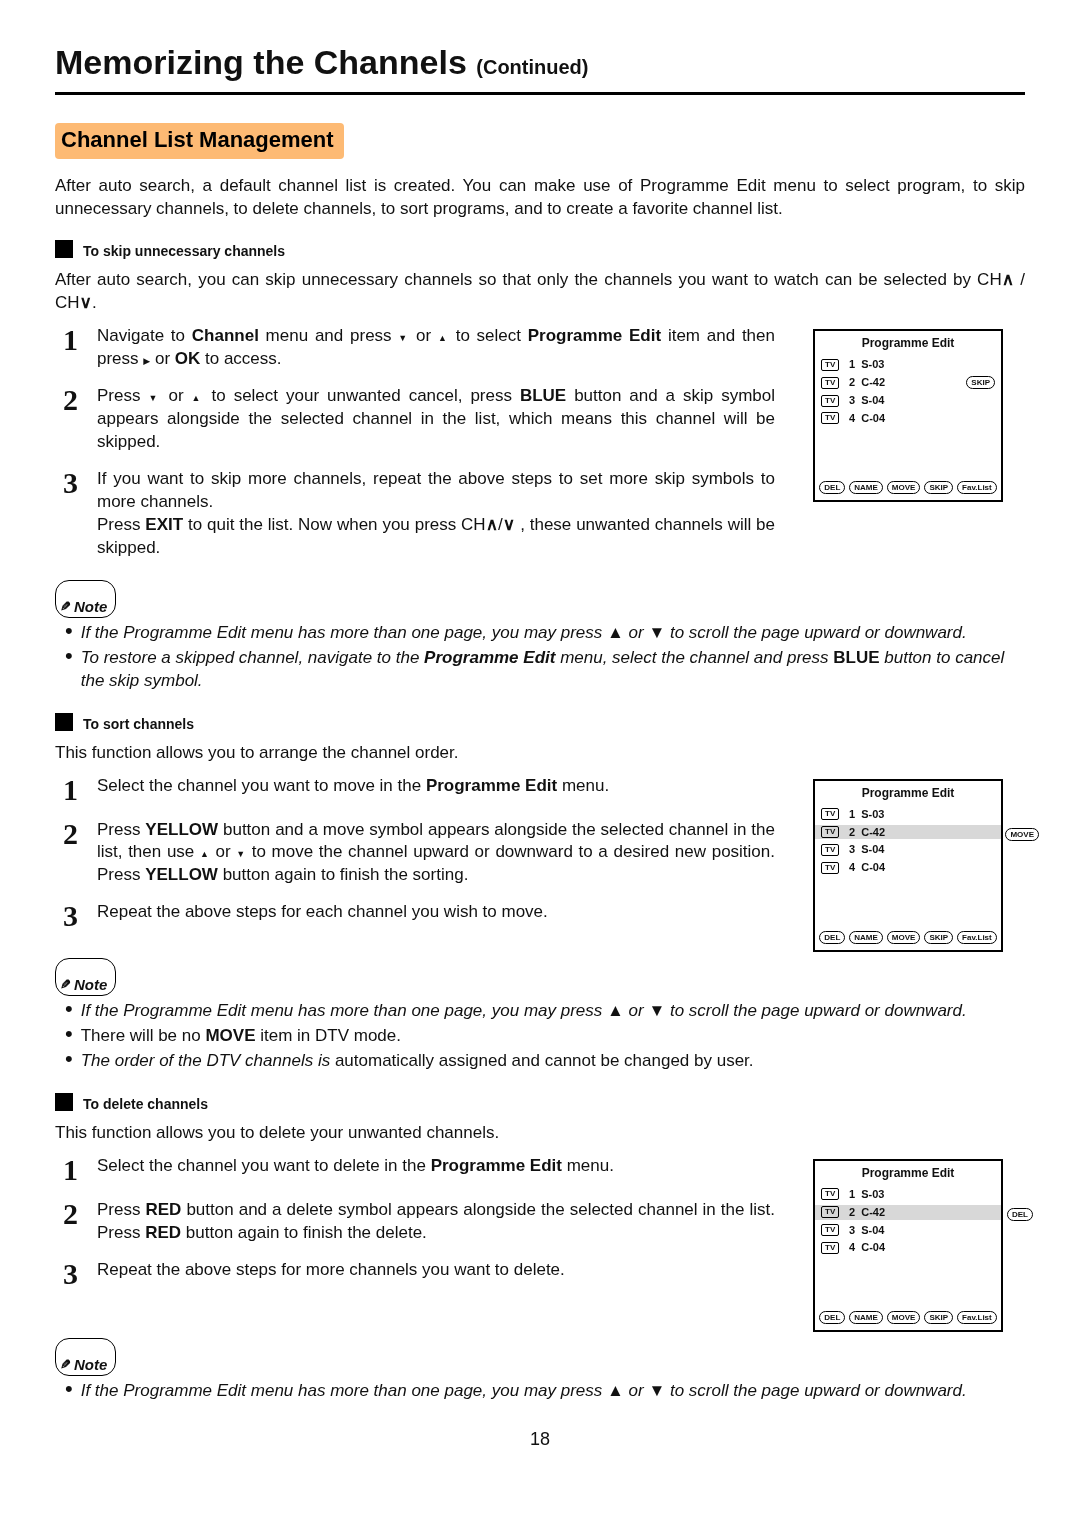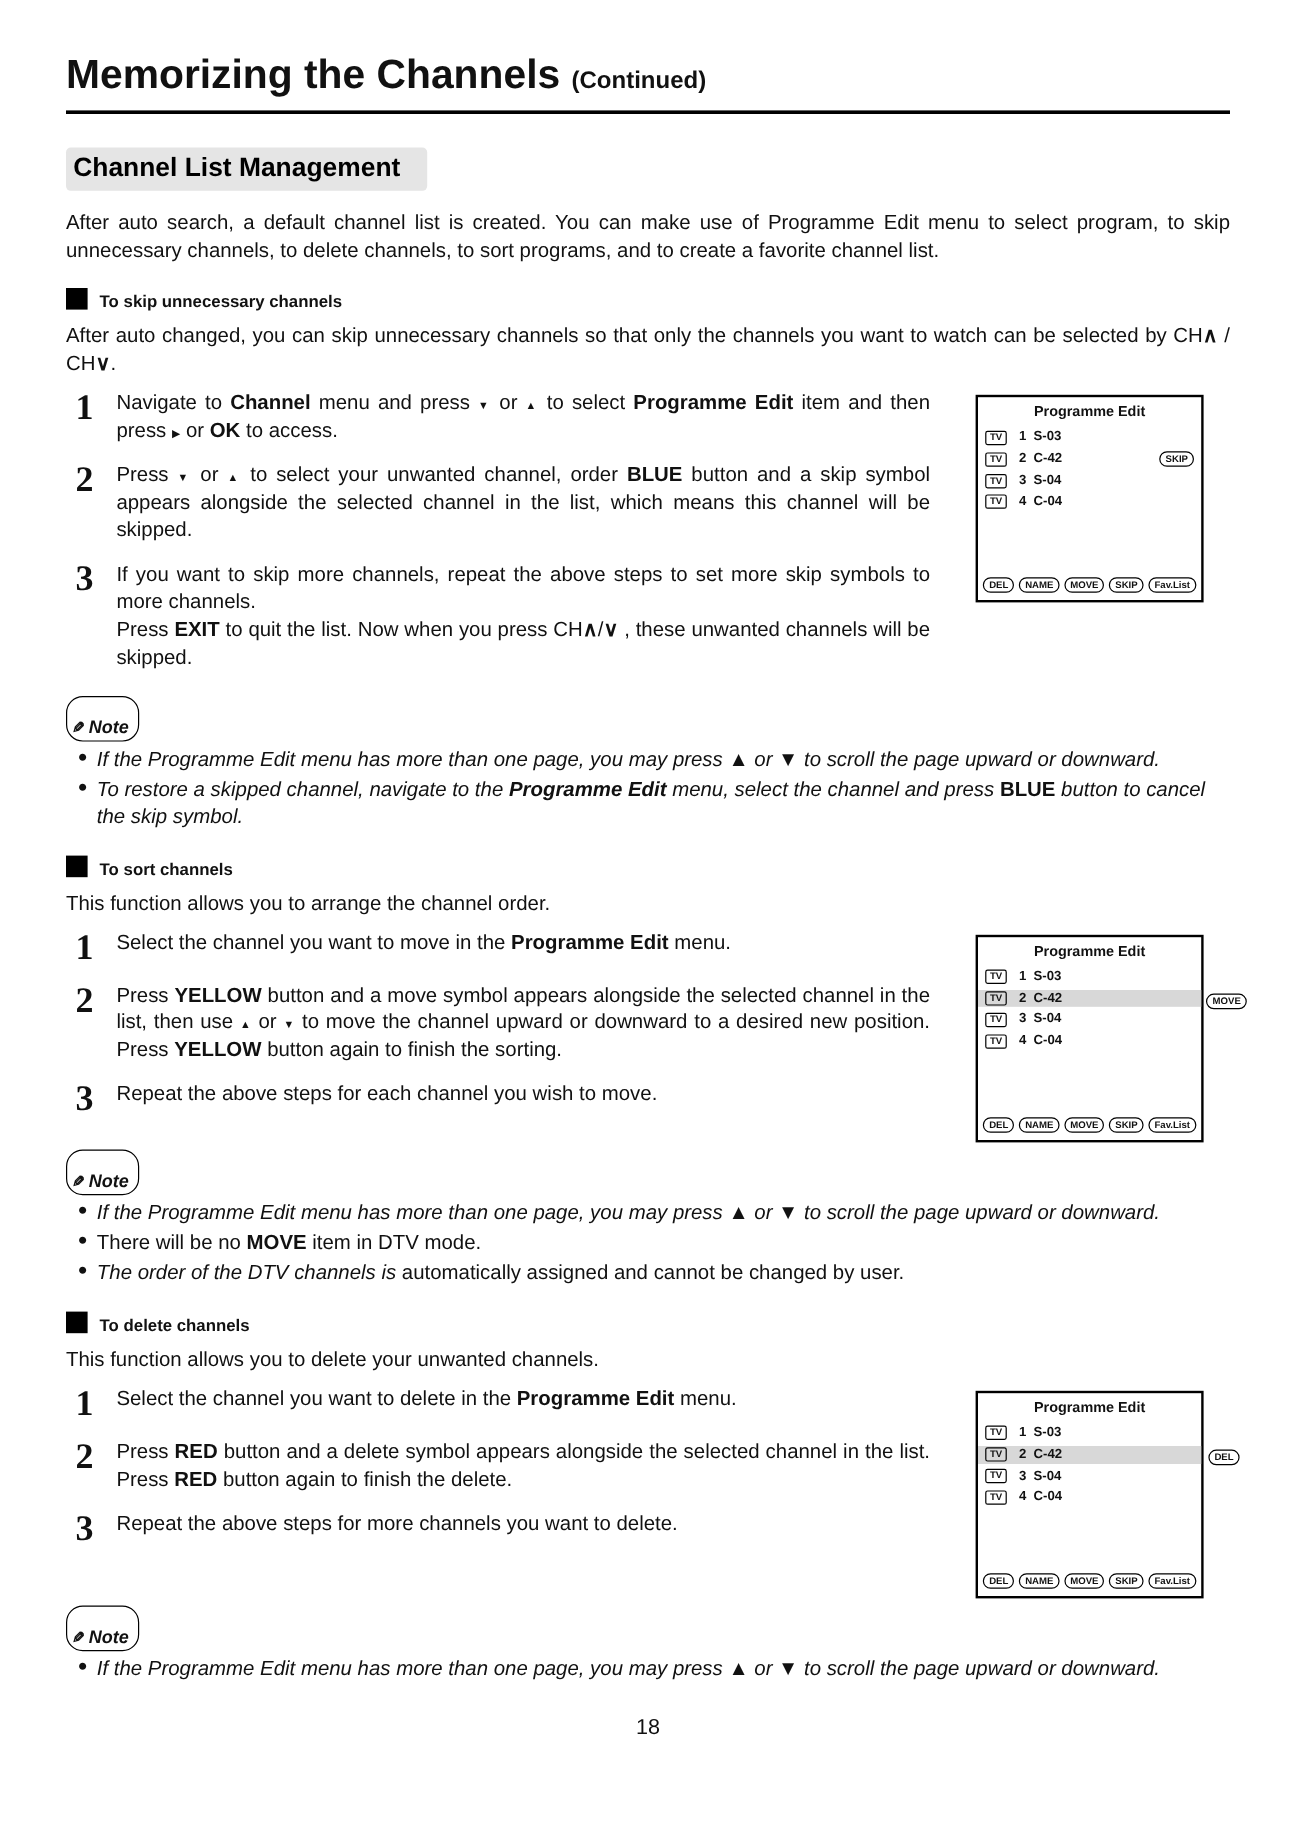--- a/index.html
+++ b/index.html
@@ -1,19 +1,19 @@
 <!DOCTYPE html>
 <html><head>
 <meta charset="utf-8">
 <style>
   * { box-sizing: border-box; margin: 0; padding: 0; }
   body { font-family: Arial, Helvetica, sans-serif; background: #fff; color: #111; width: 1080px; margin: 0 auto; padding: 40px 55px 30px 55px; font-size: 17px; line-height: 1.35; }
   .page-title { font-size: 34px; font-weight: bold; border-bottom: 3px solid #000; padding-bottom: 6px; margin-bottom: 28px; }
   .page-title .cont { font-size: 20px; }
-  .section-head { display:inline-block; background:#e5e5e5; color:#000; font-size:22px; font-weight:bold; padding:2px 22px 4px 6px; border-radius:4px; margin-bottom:16px;}
+  .section-head { display:inline-block; background:#fdba74; color:#000; font-size:22px; font-weight:bold; padding:2px 10px 4px 6px; border-radius:4px; margin-bottom:16px;}
   .intro { margin-bottom: 20px; text-align: justify; }
   .sub-head { font-size: 14px; font-weight: bold; margin: 6px 0 8px 0; }
   .sub-head::before { content:""; display:inline-block; width:18px; height:18px; background:#000; margin-right:10px; vertical-align:-2px; }
   .para { margin-bottom: 10px; text-align: justify; }
   .steps { margin-left: 8px; margin-bottom: 8px; }
   .step { display:flex; margin-bottom: 14px; }
   .step-num { font-family: Georgia, 'Times New Roman', serif; font-weight: bold; font-size: 30px; width: 34px; flex: 0 0 34px; line-height: 1; }
   .step-body { flex: 1; text-align: justify; padding-right: 12px; }
   .two-col { display:flex; gap:18px; }
   .left { flex:1; }
@@ -55,33 +55,33 @@
 </h1>
 
 
 <div class="section-head">Channel List Management</div>
 
 <p class="intro">After auto search, a default channel list is created. You can make use of Programme Edit menu to select program, to skip unnecessary channels, to delete channels, to sort programs, and to create a favorite channel list.</p>
 
 
 <div class="sub-head">To skip unnecessary channels</div>
 <p class="para">
-  <span>After auto changed, you can skip unnecessary channels so that only the channels you want to watch can be selected by CH</span><span class="ch-up"></span><span> / CH</span><span class="ch-dn"></span><span>.</span>
+  <span>After auto search, you can skip unnecessary channels so that only the channels you want to watch can be selected by CH</span><span class="ch-up"></span><span> / CH</span><span class="ch-dn"></span><span>.</span>
 </p>
 
 <div class="two-col">
   <div class="left">
     <div class="steps">
       <div class="step">
           <div class="step-num">1</div>
         <div class="step-body"><span>Navigate to </span><b>Channel</b><span> menu and press </span><span class="tri-dn"></span><span> or </span><span class="tri-up"></span><span> to select </span><b>Programme Edit</b><span> item and then press </span><span class="tri-rt"></span><span> or </span><b>OK</b><span> to access.</span></div>
       </div>
       <div class="step">
           <div class="step-num">2</div>
-        <div class="step-body"><span>Press </span><span class="tri-dn"></span><span> or </span><span class="tri-up"></span><span> to select your unwanted channel, order </span><b>BLUE</b><span> button and a skip symbol appears alongside the selected channel in the list, which means this channel will be skipped.</span></div>
+        <div class="step-body"><span>Press </span><span class="tri-dn"></span><span> or </span><span class="tri-up"></span><span> to select your unwanted cancel, press </span><b>BLUE</b><span> button and a skip symbol appears alongside the selected channel in the list, which means this channel will be skipped.</span></div>
       </div>
       <div class="step">
           <div class="step-num">3</div>
         <div class="step-body"><span>If you want to skip more channels, repeat the above steps to set more skip symbols to more channels.</span><br><span>Press </span><b>EXIT</b><span> to quit the list. Now when you press CH</span><span class="ch-up"></span><span>/</span><span class="ch-dn"></span><span> ,  these unwanted channels will be skipped.</span></div>
       </div>
     </div>
   </div>
   <div class="right">
     <div class="osd">
       <div class="osd-title">Programme Edit</div>

